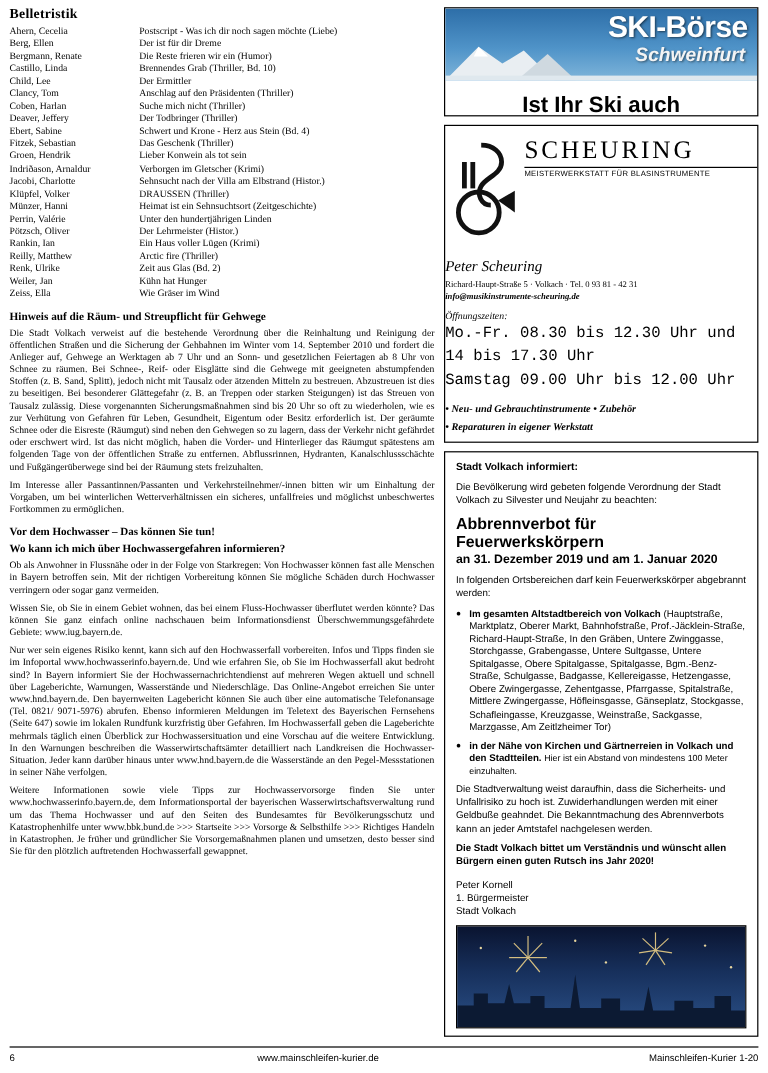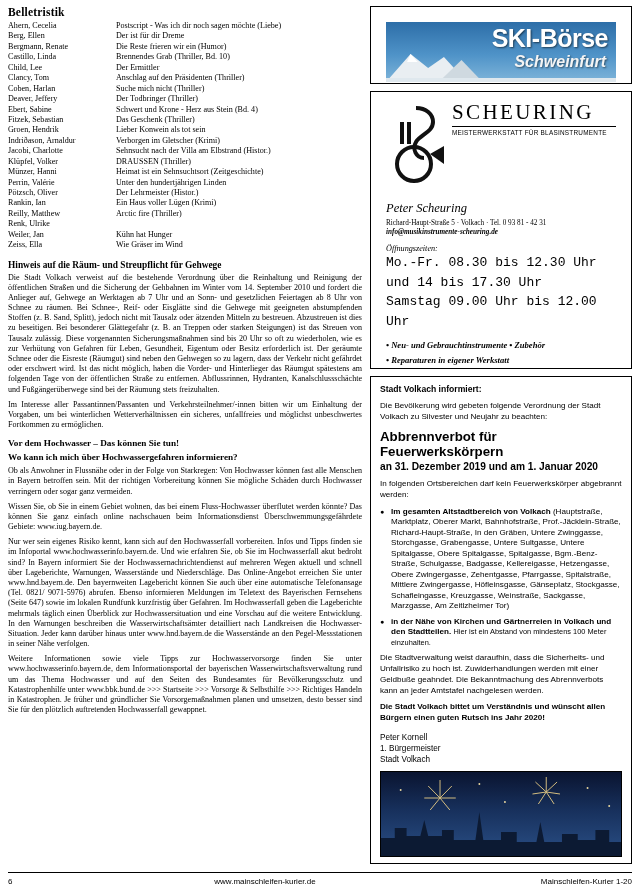--- a/index.html
+++ b/index.html
@@ -37,21 +37,21 @@
     hyphens:auto;
   }
   .sub-ttl {
     font-size:9.2px; font-weight:bold; line-height:1.2; margin:8px 0 3px 0;
   }
 
   
   .box { border:1px solid #000; background:#fff; position:relative; }
 
   
-  .ad-ski { height:254px; padding:15px; overflow:hidden; }
+  .ad-ski { height:254px; padding:0; overflow:hidden; }
   .ski-top {
     height:60px; position:relative; overflow:hidden;
     background:linear-gradient(180deg,#2d6ea8 0%,#4f93c8 55%,#7fb5da 100%);
   }
   .ski-mtn {
     position:absolute; bottom:0; left:0; width:100%; height:34px;
   }
   .ski-title {
     position:absolute; right:8px; top:2px;
     font-family:"Liberation Sans", sans-serif;
@@ -69,21 +69,21 @@
   .ski-h1 {
     font-family:"Liberation Sans", sans-serif;
     font-weight:bold; font-size:18.5px; line-height:1.12; margin:2px 0 1px 0;
   }
   .ski-h2 {
     font-family:"Liberation Sans", sans-serif;
     font-weight:bold; font-size:18.5px; line-height:1.12; margin:0 0 6px 0;
   }
 
   
-  .ad-scheuring { height:278px; padding:6px 15px; }
+  .ad-scheuring { height:278px; padding:6px 0; }
   .sch-head { display:flex; align-items:flex-start; gap:4px; }
   .sch-logo { width:62px; flex:none; padding-top:4px; }
   .sch-right { flex:1; padding-top:4px; }
   .sch-name {
     font-family:"Liberation Serif", serif;
     font-size:21px; letter-spacing:2.4px; font-weight:normal; line-height:1;
   }
   .sch-tag {
     font-family:"Liberation Sans", sans-serif;
     font-size:6.4px; letter-spacing:.25px; margin-top:3px;
@@ -217,20 +217,21 @@
         <div class="row">
             <span class="nm">Rankin, Ian</span>
             <span class="ti">Ein Haus voller Lügen (Krimi)</span>
           </div>
         <div class="row">
             <span class="nm">Reilly, Matthew</span>
             <span class="ti">Arctic fire (Thriller)</span>
           </div>
         <div class="row">
             <span class="nm">Renk, Ulrike</span>
+            <span class="ti">Zeit aus Glas (Bd. 2)</span>
           </div>
         <div class="row">
             <span class="nm">Weiler, Jan</span>
             <span class="ti">Kühn hat Hunger</span>
           </div>
         <div class="row">
             <span class="nm">Zeiss, Ella</span>
             <span class="ti">Wie Gräser im Wind</span>
           </div>
       </div>

